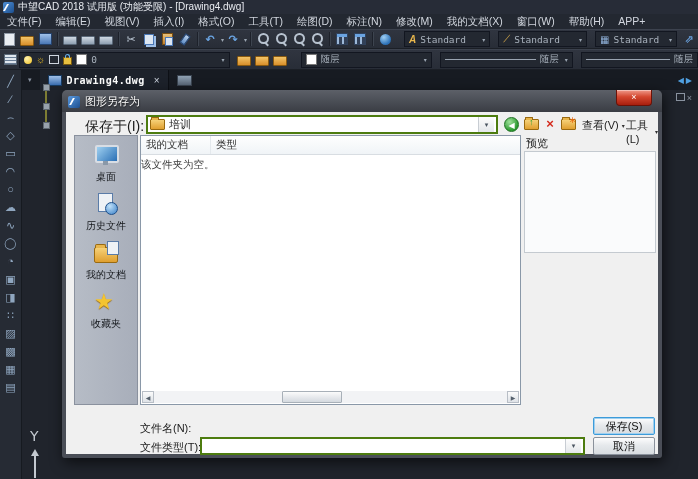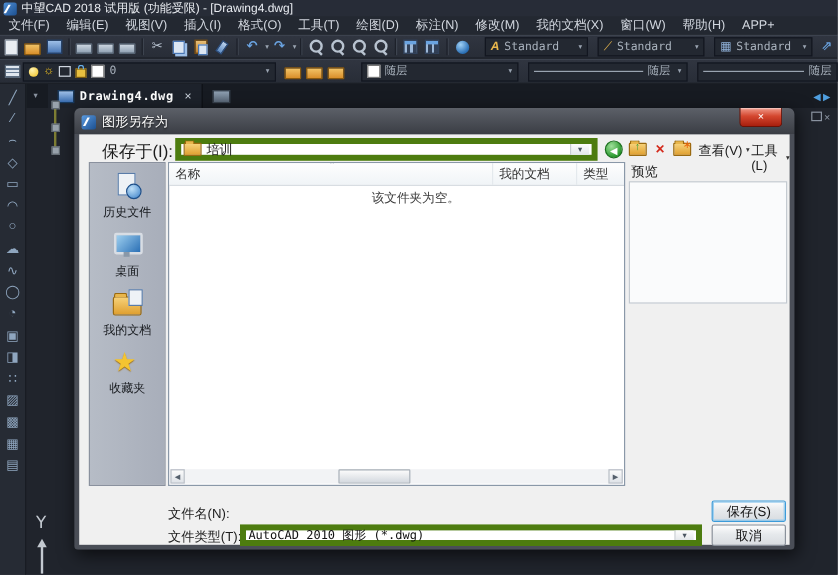--- a/index.html
+++ b/index.html
@@ -68,21 +68,21 @@
   #ucs-arrow{left:12px;top:362px;width:2px;height:26px;background:#c3c9d0}
   #ucs-arrow:before{content:"";position:absolute;left:-3px;top:-7px;border:4px solid transparent;border-bottom:7px solid #c3c9d0}
   
   #dialog{left:62px;top:90px;width:600px;height:368px;background:linear-gradient(#5c6068 0,#3a3d44 22px,#4a4e57 22px);border-radius:5px 5px 3px 3px;box-shadow:2px 4px 14px rgba(0,0,0,.65);box-sizing:border-box}
   #dlg-title{left:6px;top:4px;display:flex;align-items:center;gap:5px;color:#fff;font-size:11px;text-shadow:0 1px 2px #000}
   #dlg-logo{width:12px;height:12px;border-radius:2px;background:linear-gradient(135deg,#5a9ae0,#1c4f8f);position:relative}
   #dlg-logo:after{content:"";position:absolute;left:3px;top:2px;width:5px;height:7px;border-left:2px solid #fff;transform:skewX(-28deg)}
   #dlg-close{right:10px;top:0;width:34px;height:15px;background:linear-gradient(#f09a8a,#d4472f 45%,#a81f0e);border:1px solid #6b1207;border-top:none;border-radius:0 0 4px 4px;color:#fff;font-size:9px;text-align:center;line-height:14px;box-shadow:inset 0 1px 0 rgba(255,255,255,.4)}
   #dlg-body{left:4px;top:22px;width:592px;height:342px;background:#f0f0f0;color:#1c1c1c}
   .dlbl{color:#1c1c1c;font-size:14px}
-  .field{background:#fff;border:5px solid #4d7c0f;display:flex;align-items:center;box-sizing:border-box;padding:0 2px;gap:4px}
+  .field{background:#fff;border:2px solid #4d7c0f;display:flex;align-items:center;box-sizing:border-box;padding:0 2px;gap:4px}
   .field .varr{margin-left:auto;width:15px;height:100%;display:flex;align-items:center;justify-content:center;background:linear-gradient(#fdfdfd,#e4e7ea);border-left:1px solid #c8cdd3;color:#4a5560;font-size:7px}
   .mini-folder{width:13px;height:9px;background:linear-gradient(#f6d178,#e0a030);border:1px solid #9a6a10;border-radius:1px;flex:none;position:relative}
   .mini-folder:before{content:"";position:absolute;left:0;top:-3px;width:6px;height:2px;background:#e8b64c;border:1px solid #9a6a10;border-bottom:none;border-radius:1px 1px 0 0}
   .dtb-btn{display:flex;align-items:center;justify-content:center}
   .circ-back{width:15px;height:15px;border-radius:50%;background:radial-gradient(circle at 35% 30%,#9fe09a,#2c9a30 70%);color:#fff;font-size:8px;line-height:15px;text-align:center;border:1px solid #1d7020;box-sizing:border-box}
   .up-arrow{position:absolute;left:4px;top:-3px;color:#2c9a30;font-weight:bold;font-size:9px}
   .del-x{color:#d42a1c;font-weight:bold;font-size:13px}
   .nf-star{position:absolute;right:-2px;top:-5px;color:#e86a10;font-size:9px}
   .dd-label{display:flex;align-items:center;gap:3px;font-size:11px;color:#1c1c1c}
   .dd-label .varr2{font-size:6px;color:#333}
@@ -100,21 +100,21 @@
   .ic-folder-doc{position:absolute;right:1px;top:1px;width:10px;height:12px;background:#eef2f6;border:1px solid #5a7ca8}
   .ic-star{position:absolute;left:2px;top:0;font-size:22px;color:#f4c430;text-shadow:0 1px 1px #9a6a10;line-height:26px}
   .ic-globe{position:absolute;left:3px;top:2px;width:16px;height:16px;border-radius:50%;background:radial-gradient(circle at 35% 30%,#bfeec0,#2a8a50 75%)}
   .ic-net1{position:absolute;right:1px;bottom:1px;width:9px;height:7px;background:linear-gradient(#bfe0f8,#4a88c8);border:1px solid #2a5a96}
   .ic-net2{position:absolute;right:8px;bottom:4px;width:8px;height:6px;background:linear-gradient(#dce8f4,#8ab0d8);border:1px solid #2a5a96}
   
   #filelist{left:74px;top:23px;width:381px;height:270px;background:#fff;border:1px solid #8a98a8;box-sizing:border-box;position:absolute}
   #list-head{position:absolute;left:0;top:0;right:0;height:18px;background:linear-gradient(#fefefe,#f0f4f7);border-bottom:1px solid #d8dde2;display:flex;font-size:10.5px;color:#333}
   .col{padding:2px 5px;box-sizing:border-box;border-right:1px solid #e4e9ed;position:relative}
   .sort-mark{position:absolute;left:50%;top:-2px;font-size:8px;color:#8a98a8}
-  #empty-row{position:absolute;left:16px;top:22px;width:100%;text-align:center;font-size:10.5px;color:#3c3c3c}
+  #empty-row{position:absolute;left:0;top:22px;width:100%;font-size:10.5px;color:#3c3c3c}
   #hscroll{position:absolute;left:1px;right:1px;bottom:1px;height:12px;background:#f2f3f5;display:flex;align-items:center}
   .hs-btn{width:12px;height:12px;background:linear-gradient(#fbfbfb,#dfe3e8);border:1px solid #b8bec6;box-sizing:border-box;font-size:6px;color:#55606c;display:flex;align-items:center;justify-content:center}
   #hs-thumb{margin-left:34%;width:58px;height:10px;background:linear-gradient(#fbfbfb,#d4d9df);border:1px solid #a8b0b8;border-radius:1px}
   
   #preview-lbl{left:460px;top:24px;font-size:11px;color:#1c1c1c}
   #preview-box{left:458px;top:39px;width:130px;height:100px;background:#fafbfc;border:1px solid #c4cad0}
   
   .row-lbl{font-size:11px;color:#1c1c1c}
   #fn-input,#ft-input{font-family:"DejaVu Sans Mono",monospace;font-size:10px;color:#111}
   .btn{background:linear-gradient(#fdfdfd,#e6e9ec 45%,#d8dce0);border:1px solid #8a919b;border-radius:2px;font-size:11px;color:#111;display:flex;align-items:center;justify-content:center;box-sizing:border-box}
@@ -298,53 +298,49 @@
       <span class="varr2">▾</span>
     </div>
     <div class="abs dd-label" style="left:560px;top:6px">
       <span>工具(L)</span>
       <span class="varr2">▾</span>
     </div>
 
     <div class="abs" id="places">
       <div class="place">
         <span class="pic">
+            <span class="ic-mon"></span>
+            <span class="ic-mon-stand"></span>
+          </span>
+        <span class="plbl">桌面</span>
+      </div>
+      <div class="place">
+        <span class="pic">
             <span class="ic-doc"></span>
             <span class="ic-clock"></span>
           </span>
         <span class="plbl">历史文件</span>
-      </div>
-      <div class="place">
-        <span class="pic">
-            <span class="ic-mon"></span>
-            <span class="ic-mon-stand"></span>
-          </span>
-        <span class="plbl">桌面</span>
       </div>
       <div class="place">
         <span class="pic">
             <span class="ic-folder-big"></span>
             <span class="ic-folder-doc"></span>
           </span>
         <span class="plbl">我的文档</span>
       </div>
       <div class="place">
         <span class="pic">
             <span class="ic-star">★</span>
           </span>
         <span class="plbl">收藏夹</span>
       </div>
     </div>
 
     <div id="filelist">
       <div id="list-head">
-        <div class="col" style="width:270px">
-          <span>名称</span>
-          <span class="sort-mark">ˆ</span>
-        </div>
         <div class="col" style="width:70px">
           <span>我的文档</span>
         </div>
         <div class="col" style="flex:1;border-right:none">
           <span>类型</span>
         </div>
       </div>
       <div id="empty-row">该文件夹为空。</div>
       <div id="hscroll">
         <span class="hs-btn">◀</span>
@@ -352,19 +348,18 @@
         <span class="hs-btn" style="margin-left:auto">▶</span>
       </div>
     </div>
 
     <span class="abs" id="preview-lbl">预览</span>
     <div class="abs" id="preview-box"></div>
 
     <span class="abs row-lbl" style="left:74px;top:309px">文件名(N):</span>
     <span class="abs row-lbl" style="left:74px;top:328px">文件类型(T):</span>
     <div class="abs field" style="left:134px;top:325px;width:385px;height:18px">
-      <span id="ft-input">AutoCAD 2010 图形 (*.dwg)</span>
       <span class="varr">▾</span>
     </div>
     <div class="abs btn" id="save-btn" style="left:527px;top:305px;width:62px;height:18px">保存(S)</div>
     <div class="abs btn" style="left:527px;top:325px;width:62px;height:18px">取消</div>
   </div>
 </div>
 
 </body></html>

